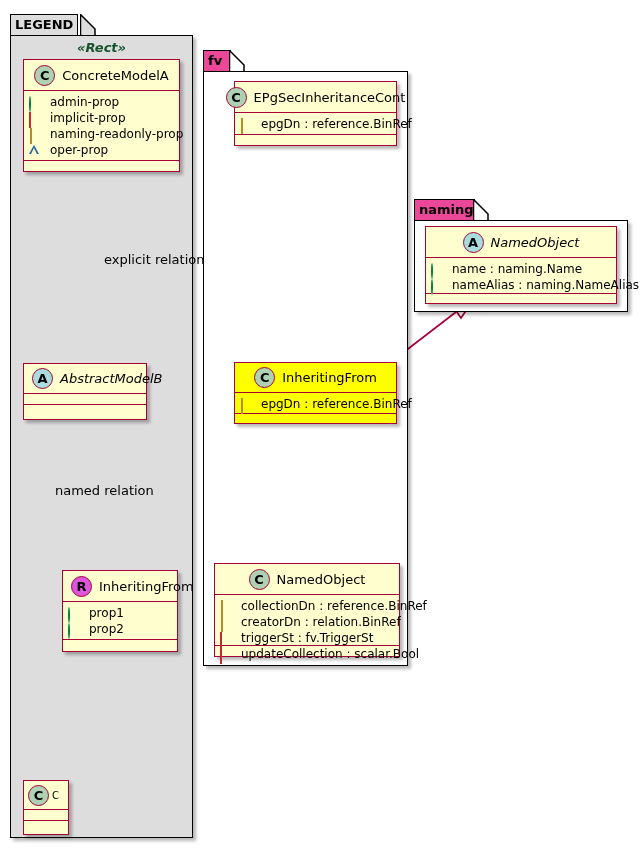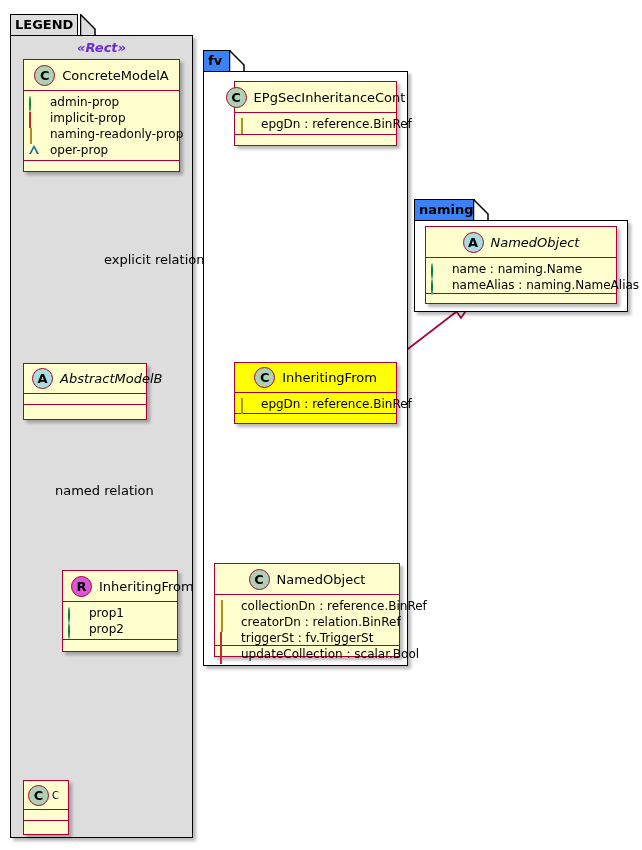--- a/index.html
+++ b/index.html
@@ -27,37 +27,37 @@
     position: absolute;
     box-sizing: border-box;
     border: 1.5px solid #000000;
     box-shadow: 3px 3px 3px rgba(0,0,0,0.28);
   }
   .pkg-legend { background: #DDDDDD; }
   .pkg-plain  { background: #FFFFFF; }
   .pkg-tab {
     position: absolute;
     box-sizing: border-box;
-    background: #3b82f6;
+    background: #ec4899;
     border: 1.5px solid #000000;
     border-bottom: none;
     font-size: 13px;
     font-weight: bold;
     color: #000000;
     line-height: 20px;
     padding-left: 4px;
     white-space: nowrap;
   }
   .pkg-tab.shaded { background: #DDDDDD; }
   .pkg-stereo {
     position: absolute;
     font-size: 13px;
     font-style: italic;
     font-weight: bold;
-    color: #6d28d9;
+    color: #14532d;
     text-align: center;
   }
 
   
   .cls {
     position: absolute;
     box-sizing: border-box;
     background: #FEFECE;
     border: 1.5px solid #A80036;
     box-shadow: 3px 3px 3px rgba(0,0,0,0.28);

